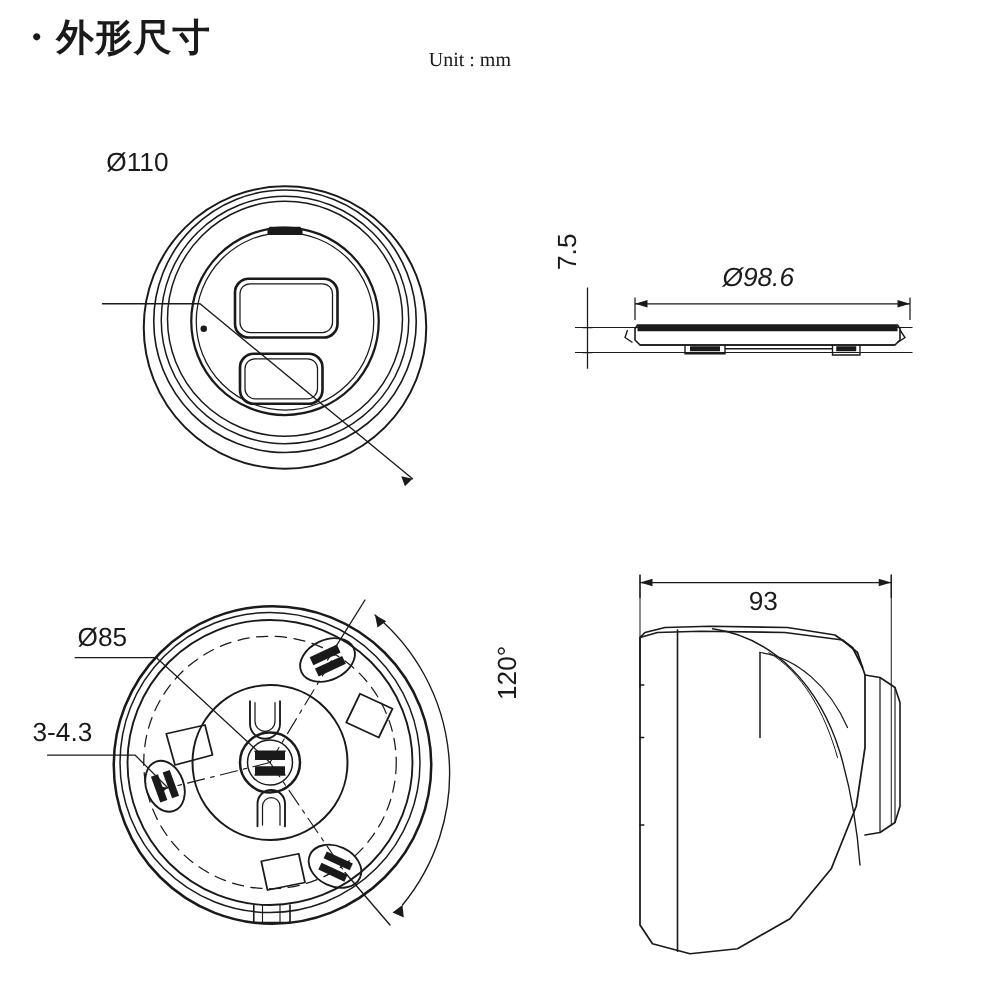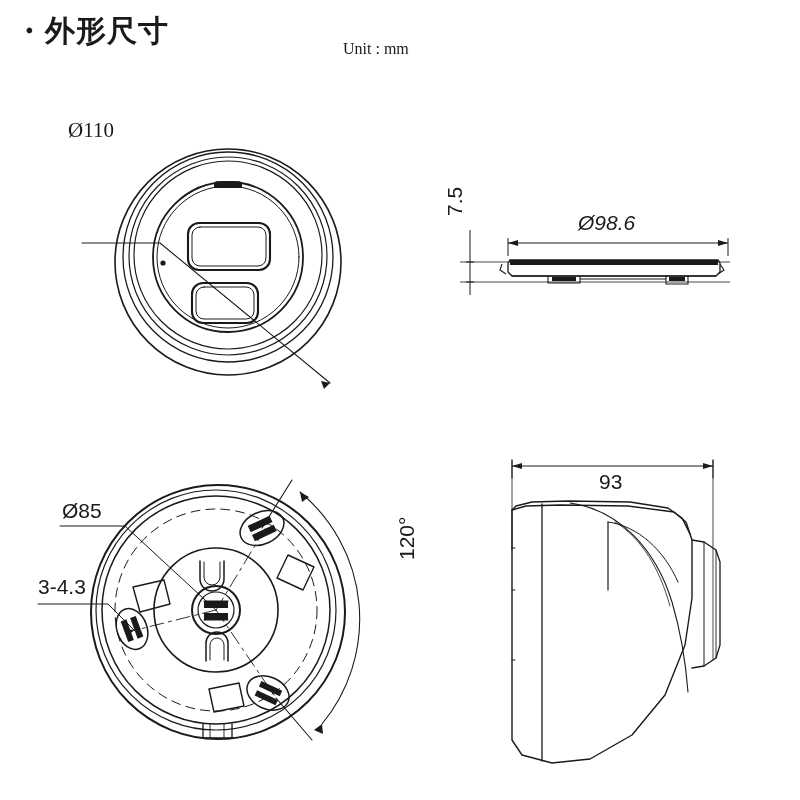--- a/index.html
+++ b/index.html
@@ -39,26 +39,26 @@
     font-size: 16px;
     white-space: nowrap;
     font-family: Liberation Serif, serif;
   }
   .dim-text {
     position: absolute;
     font-size: 21px;
     white-space: nowrap;
     line-height: 1;
   }
-  .dim-110 { left: 68px; top: 120px; font-family: Liberation Serif, serif; }
+  .dim-110 { left: 85px; top: 120px; }
   .dim-986 { left: 578px; top: 212px; font-style: italic; }
   .dim-75  { left: 444px; top: 216px; transform: rotate(-90deg); transform-origin: left top; }
   .dim-93  { left: 599px; top: 437px; margin-top: 34px; }
   .dim-85  { left: 62px;  top: 500px; text-align: center; }
-  .dim-343 { left: 38px;  top: 576px; }
+  .dim-343 { left: 26px;  top: 576px; }
   .dim-120 { left: 396px; top: 560px; transform: rotate(-90deg); transform-origin: left top; }
   svg { display: block; }
 </style>
 </head>
 <body>
 
 <div id="sheet">
 
   <div class="page-title">・外形尺寸</div>
   <div class="unit-label">Unit : mm</div>

